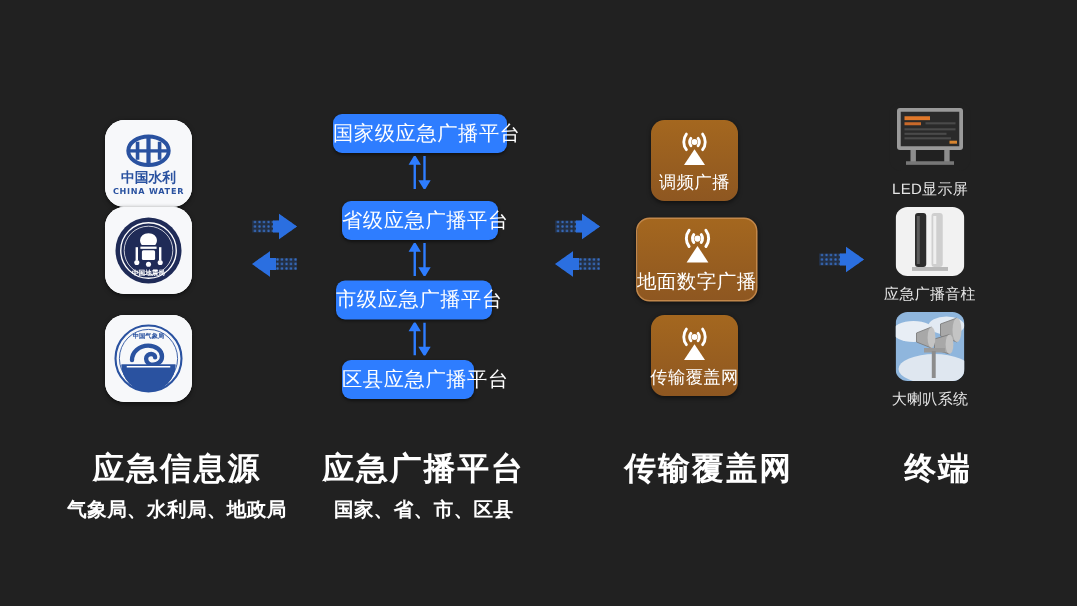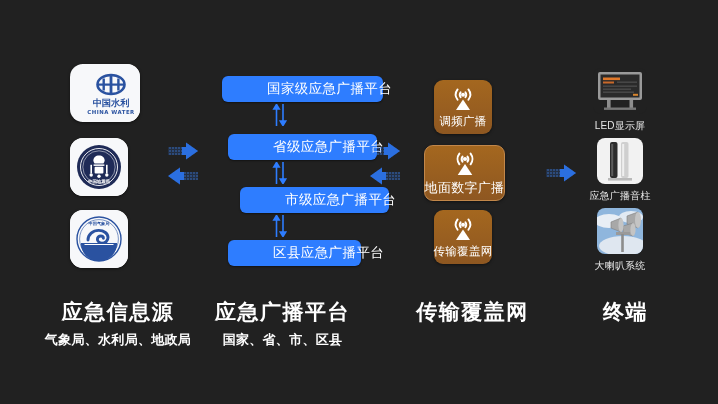--- a/index.html
+++ b/index.html
@@ -39,21 +39,20 @@
     height: 26px;
     background: #2e7dff;
     border-radius: 6px;
     color: #ffffff;
     font-size: 13.5px;
     line-height: 26px;
     text-align: center;
     letter-spacing: .4px;
     white-space: nowrap;
     box-shadow: 0 1px 2px rgba(0,0,0,.45);
-    padding-left: 45px;
   }
 
   
   .vconn {
     position: absolute;
     width: 16px;
     height: 22px;
   }
   .vconn svg { display:block; width:16px; height:22px; }
 
@@ -119,21 +118,21 @@
     letter-spacing: .3px;
     white-space: nowrap;
     font-weight: bold;
   }
 </style>
 </head>
 <body>
 
 <div id="stage">
 
-  <div class="logo-tile" style="left:70px; top:64px;padding-left:12px;">
+  <div class="logo-tile" style="left:70px; top:80px;">
     <svg viewBox="0 0 58 58" xmlns="http://www.w3.org/2000/svg">
       <rect width="58" height="58" fill="#f7f8fa"></rect>
       <g fill="none" stroke="#2a52a0" stroke-width="2.6">
         <ellipse cx="29" cy="20.5" rx="13.5" ry="9.5"></ellipse>
       </g>
       <rect x="27.6" y="10.5" width="2.8" height="20" fill="#2a52a0"></rect>
       <rect x="20.5" y="14.5" width="2.4" height="12" fill="#2a52a0"></rect>
       <rect x="35.2" y="14.5" width="2.4" height="12" fill="#2a52a0"></rect>
       <rect x="15.5" y="19.5" width="27" height="2.2" fill="#2a52a0"></rect>
       <text x="29" y="41.5" font-family="DejaVu Sans, sans-serif" font-size="9.2" font-weight="bold" fill="#2a52a0" text-anchor="middle">中国水利</text>
@@ -222,21 +221,21 @@
     <svg viewBox="0 0 16 22" xmlns="http://www.w3.org/2000/svg">
       <g stroke="#2e7dff" stroke-width="1.6" fill="#2e7dff">
         <path d="M4.5 22 L4.5 4"></path>
           <path d="M4.5 0.5 L7.2 5 L1.8 5 Z"></path>
         <path d="M11 0 L11 18"></path>
           <path d="M11 21.5 L8.3 17 L13.7 17 Z"></path>
       </g>
     </svg>
   </div>
 
-  <div class="pill" style="left:240px; top:187px; width:104px;">市级应急广播平台</div>
+  <div class="pill" style="left:224px; top:187px; width:104px;">市级应急广播平台</div>
 
   <div class="vconn" style="left:272px; top:215px;">
     <svg viewBox="0 0 16 22" xmlns="http://www.w3.org/2000/svg">
       <g stroke="#2e7dff" stroke-width="1.6" fill="#2e7dff">
         <path d="M4.5 22 L4.5 4"></path>
           <path d="M4.5 0.5 L7.2 5 L1.8 5 Z"></path>
         <path d="M11 0 L11 18"></path>
           <path d="M11 21.5 L8.3 17 L13.7 17 Z"></path>
       </g>
     </svg>

